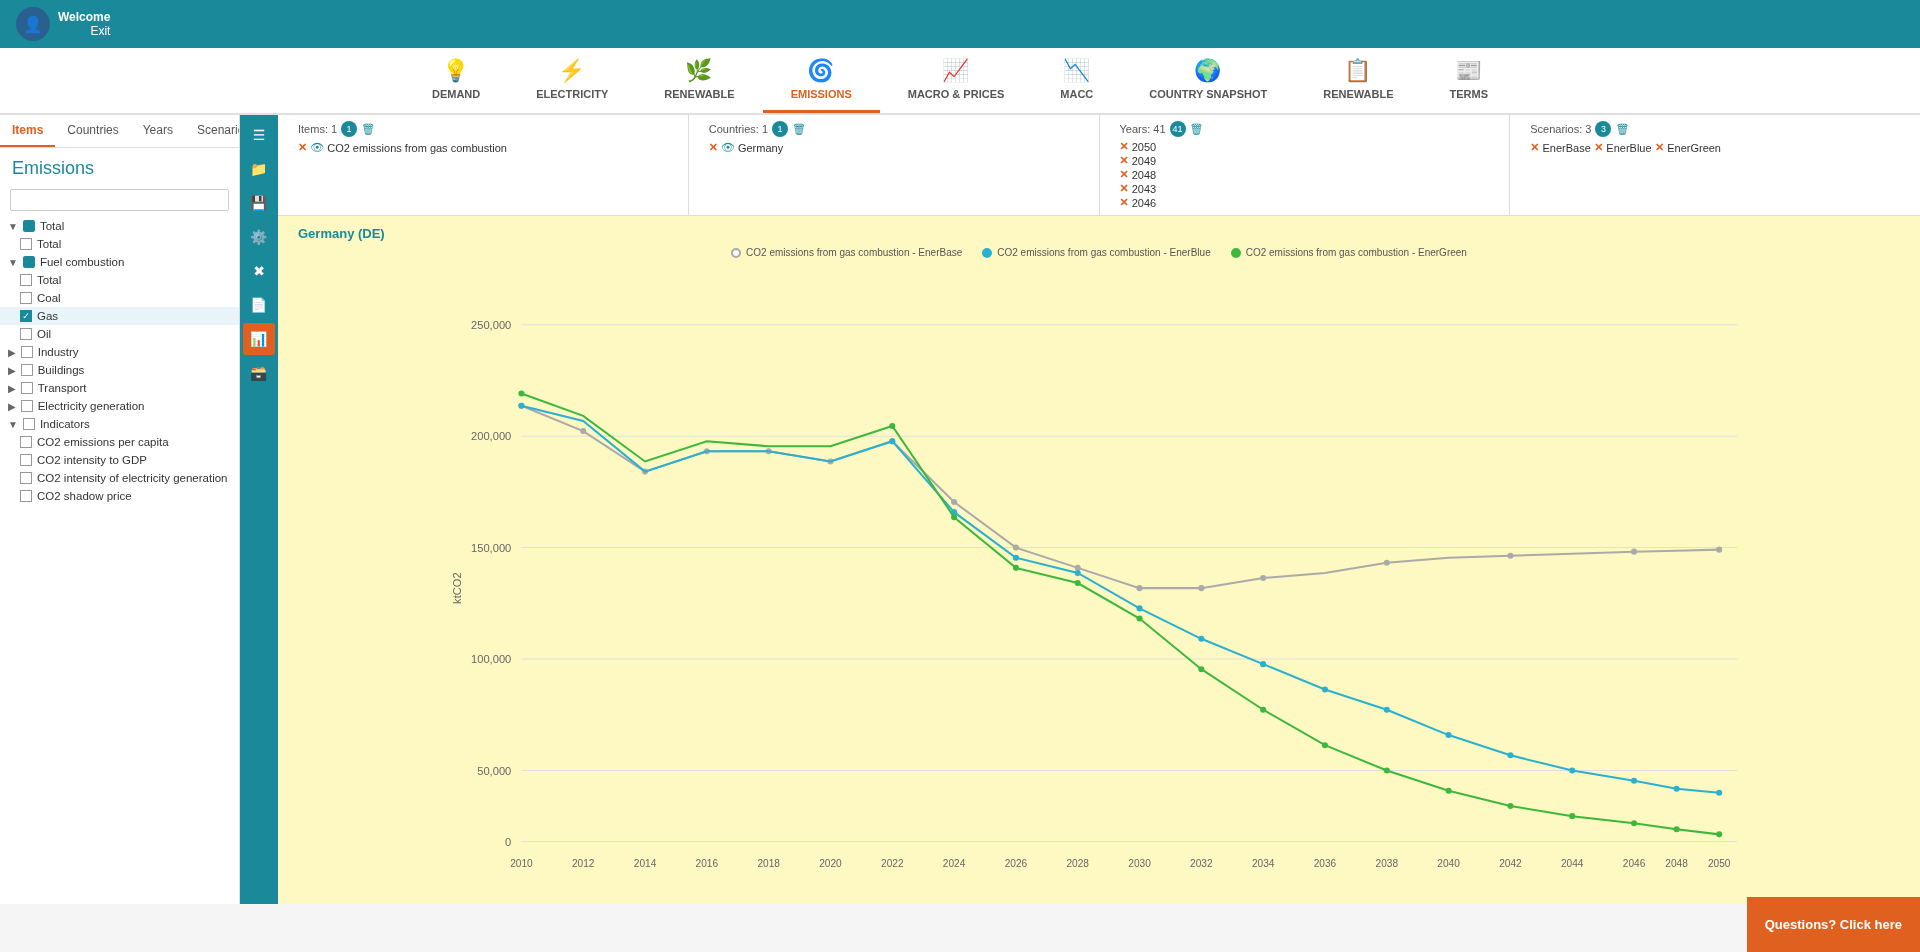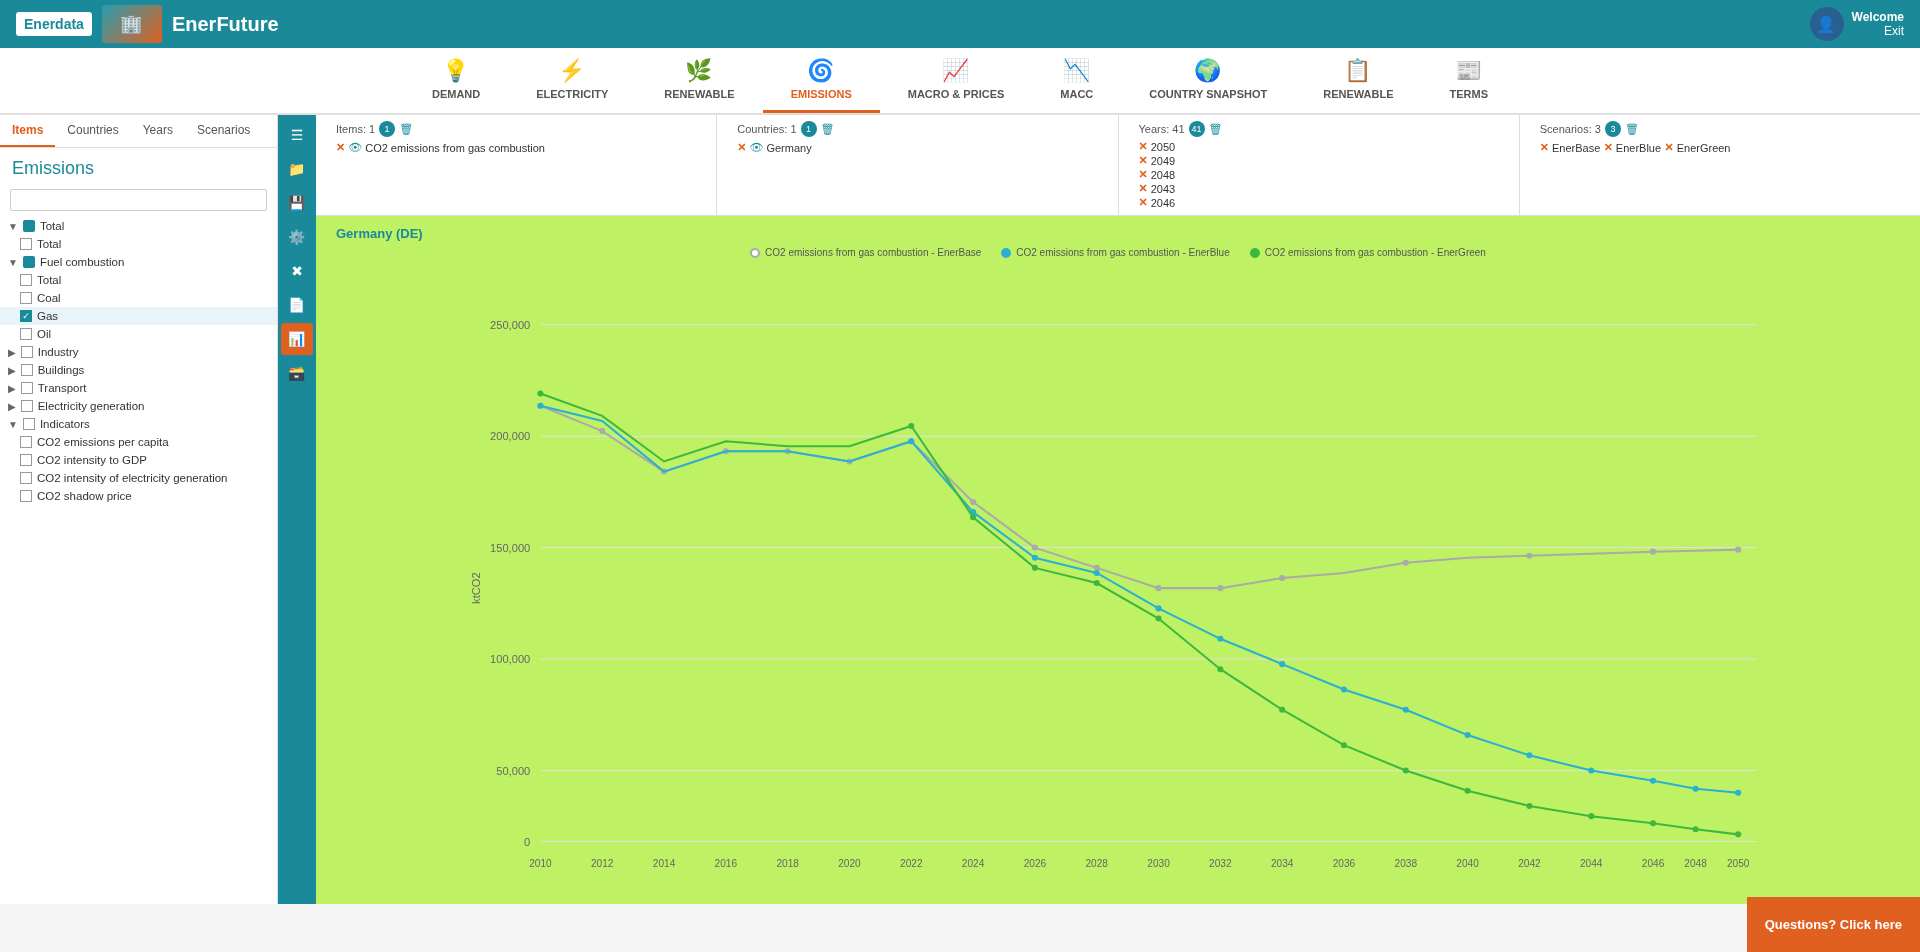--- a/index.html
+++ b/index.html
@@ -109,21 +109,21 @@
     }
 
     
     .main-layout {
       display: flex;
       height: calc(952px - 48px - 115px);
     }
 
     
     .sidebar {
-      width: 278px;
+      width: 240px;
       background: white;
       border-right: 1px solid #ddd;
       overflow-y: auto;
       flex-shrink: 0;
     }
     .sidebar-tabs {
       display: flex;
       border-bottom: 1px solid #ddd;
       background: white;
     }
@@ -268,21 +268,21 @@
       justify-content: center;
     }
     .filter-trash {
       color: #1a8a9a;
       font-size: 11px;
     }
 
     
     .chart-container {
       flex: 1;
-      background: #bef264;
+      background: #fef9c3;
       padding: 10px 20px;
       position: relative;
       overflow: hidden;
     }
     .chart-location {
       font-size: 13px;
       color: #1a8a9a;
       font-weight: bold;
       margin-bottom: 6px;
     }
@@ -327,27 +327,20 @@
     .years-list {
       display: flex;
       flex-direction: column;
       gap: 1px;
     }
   </style>
 </head>
 <body>
 
 <div class="top-header">
-  <div class="logo-area">
-    <div class="enerdata-logo">Enerdata</div>
-    <div class="logo-img-placeholder">
-      <span style="font-size:18px;">🏢</span>
-    </div>
-    <div class="app-title">EnerFuture</div>
-  </div>
   <div class="user-area">
     <div class="user-icon">👤</div>
     <div class="user-text">
       <div>Welcome</div>
       <div>Exit</div>
     </div>
   </div>
 </div>
 
 <div class="nav-bar">

